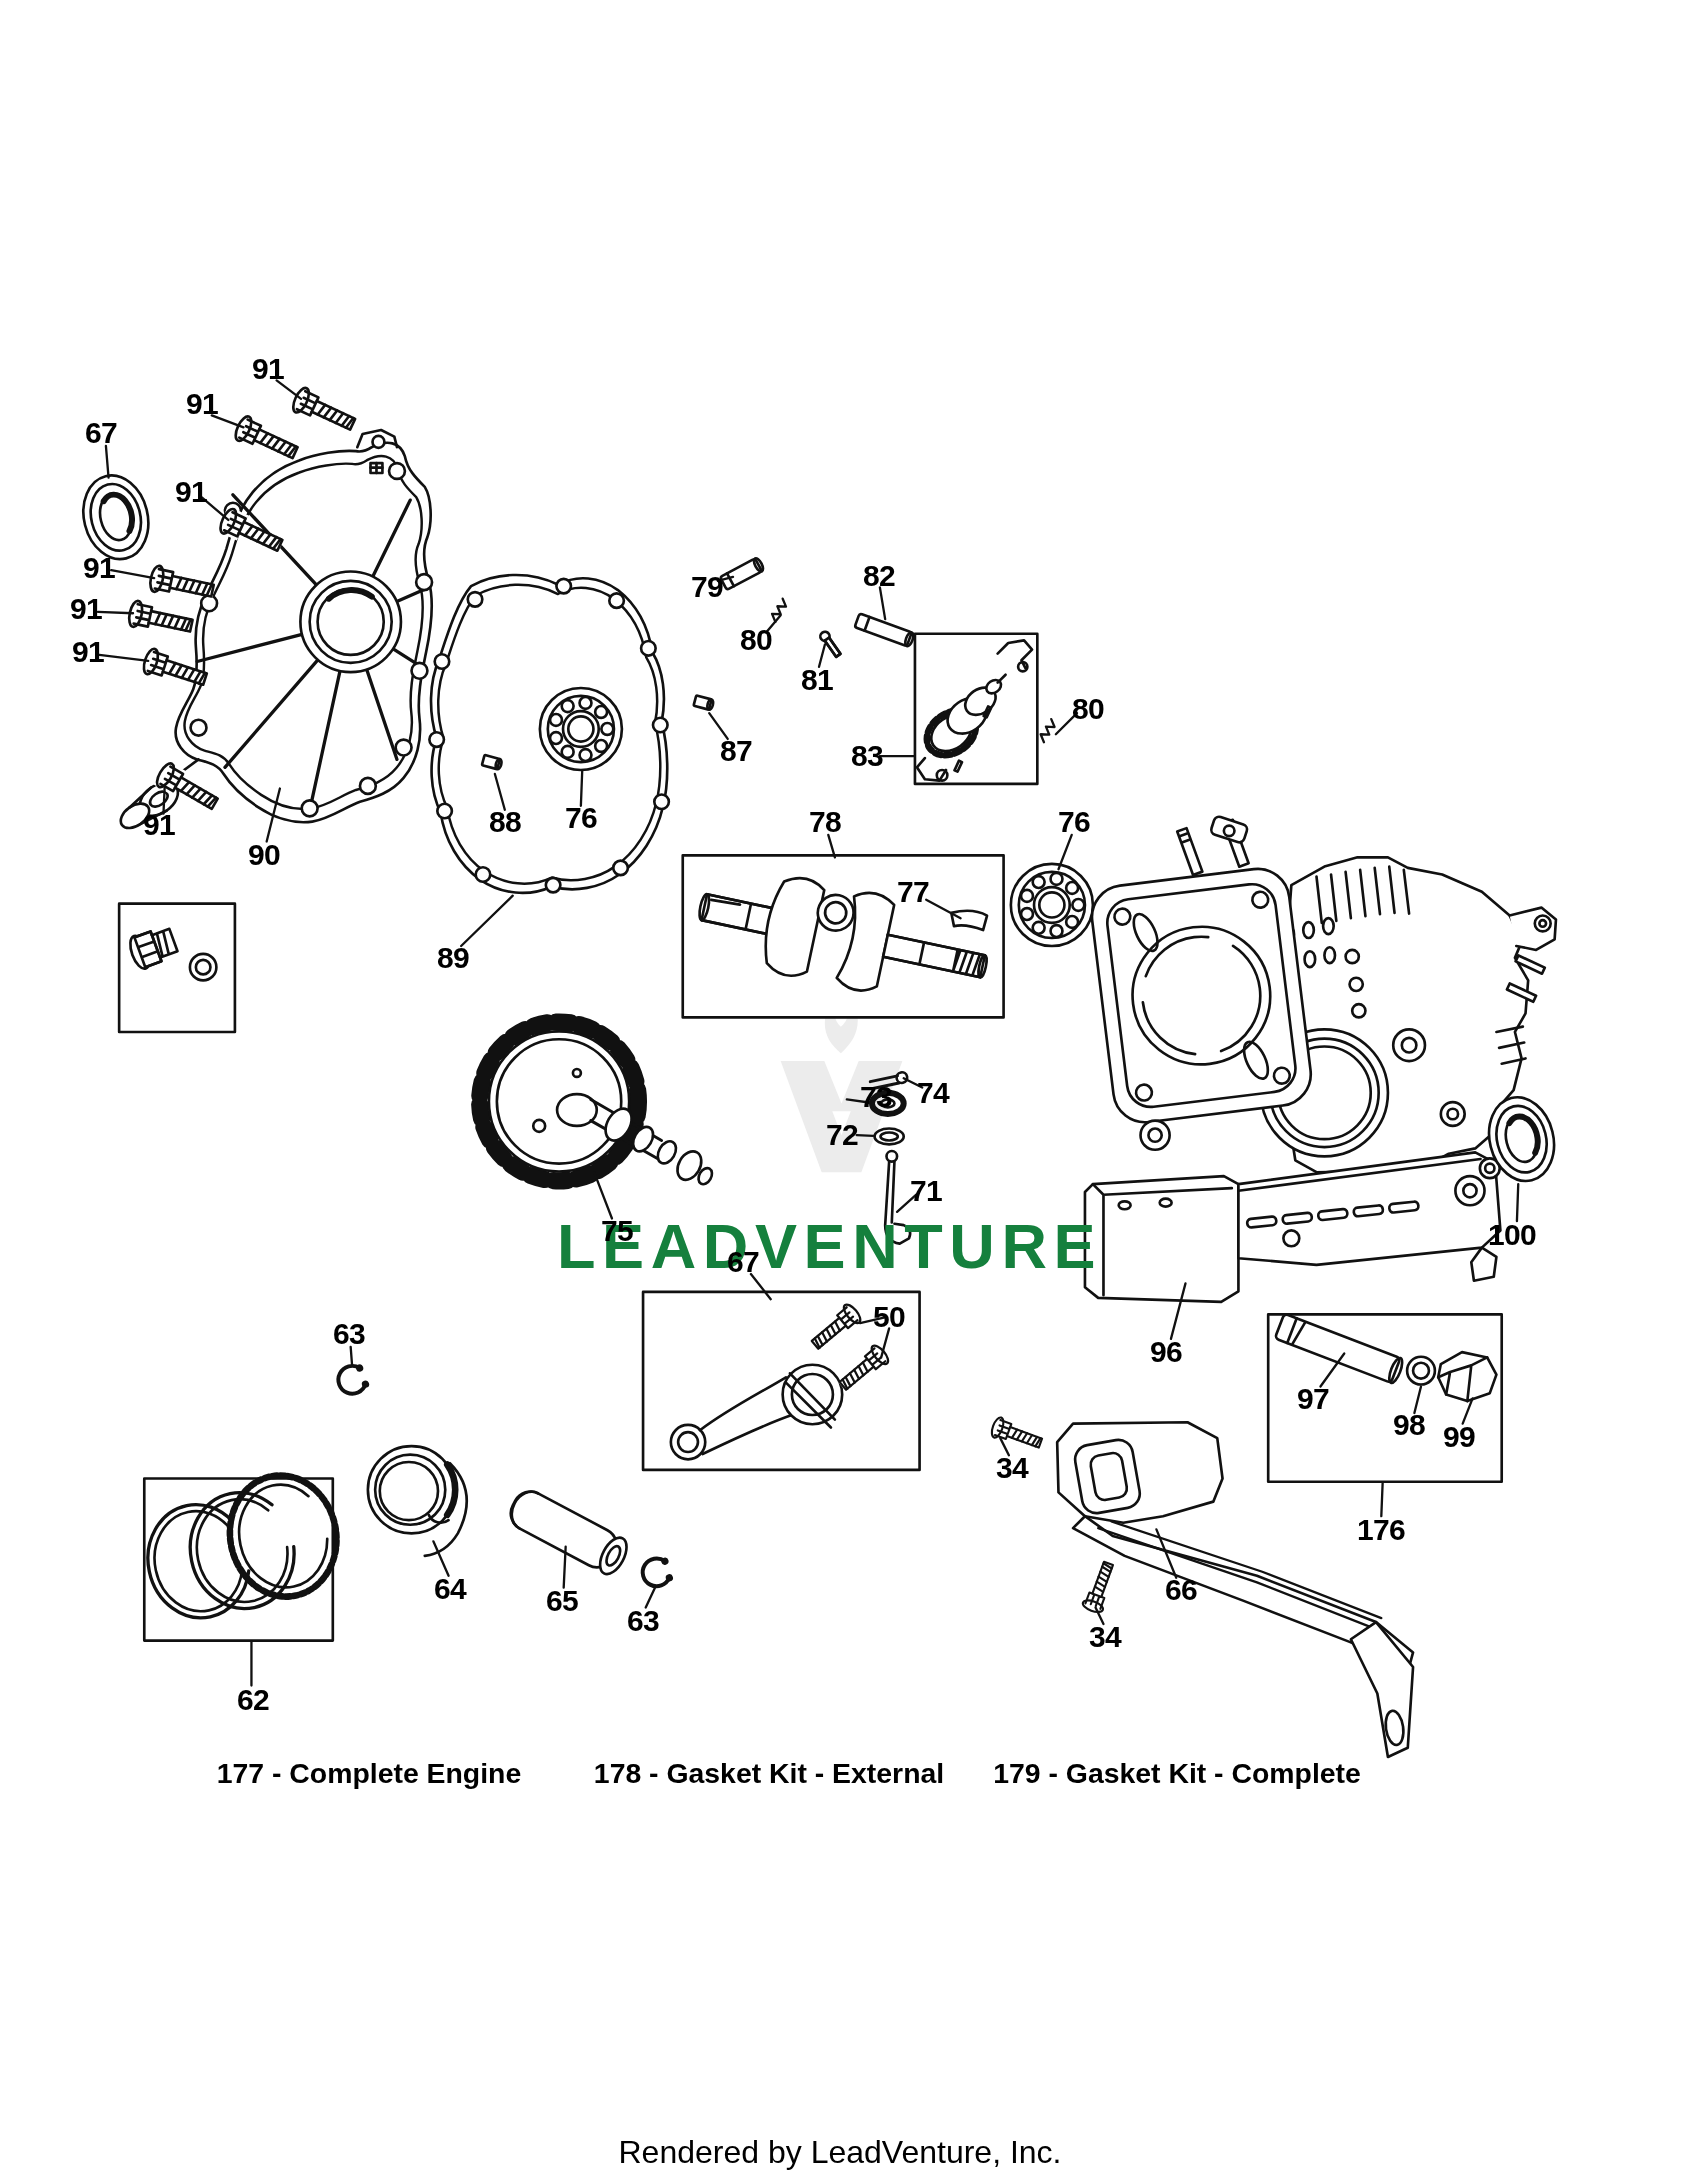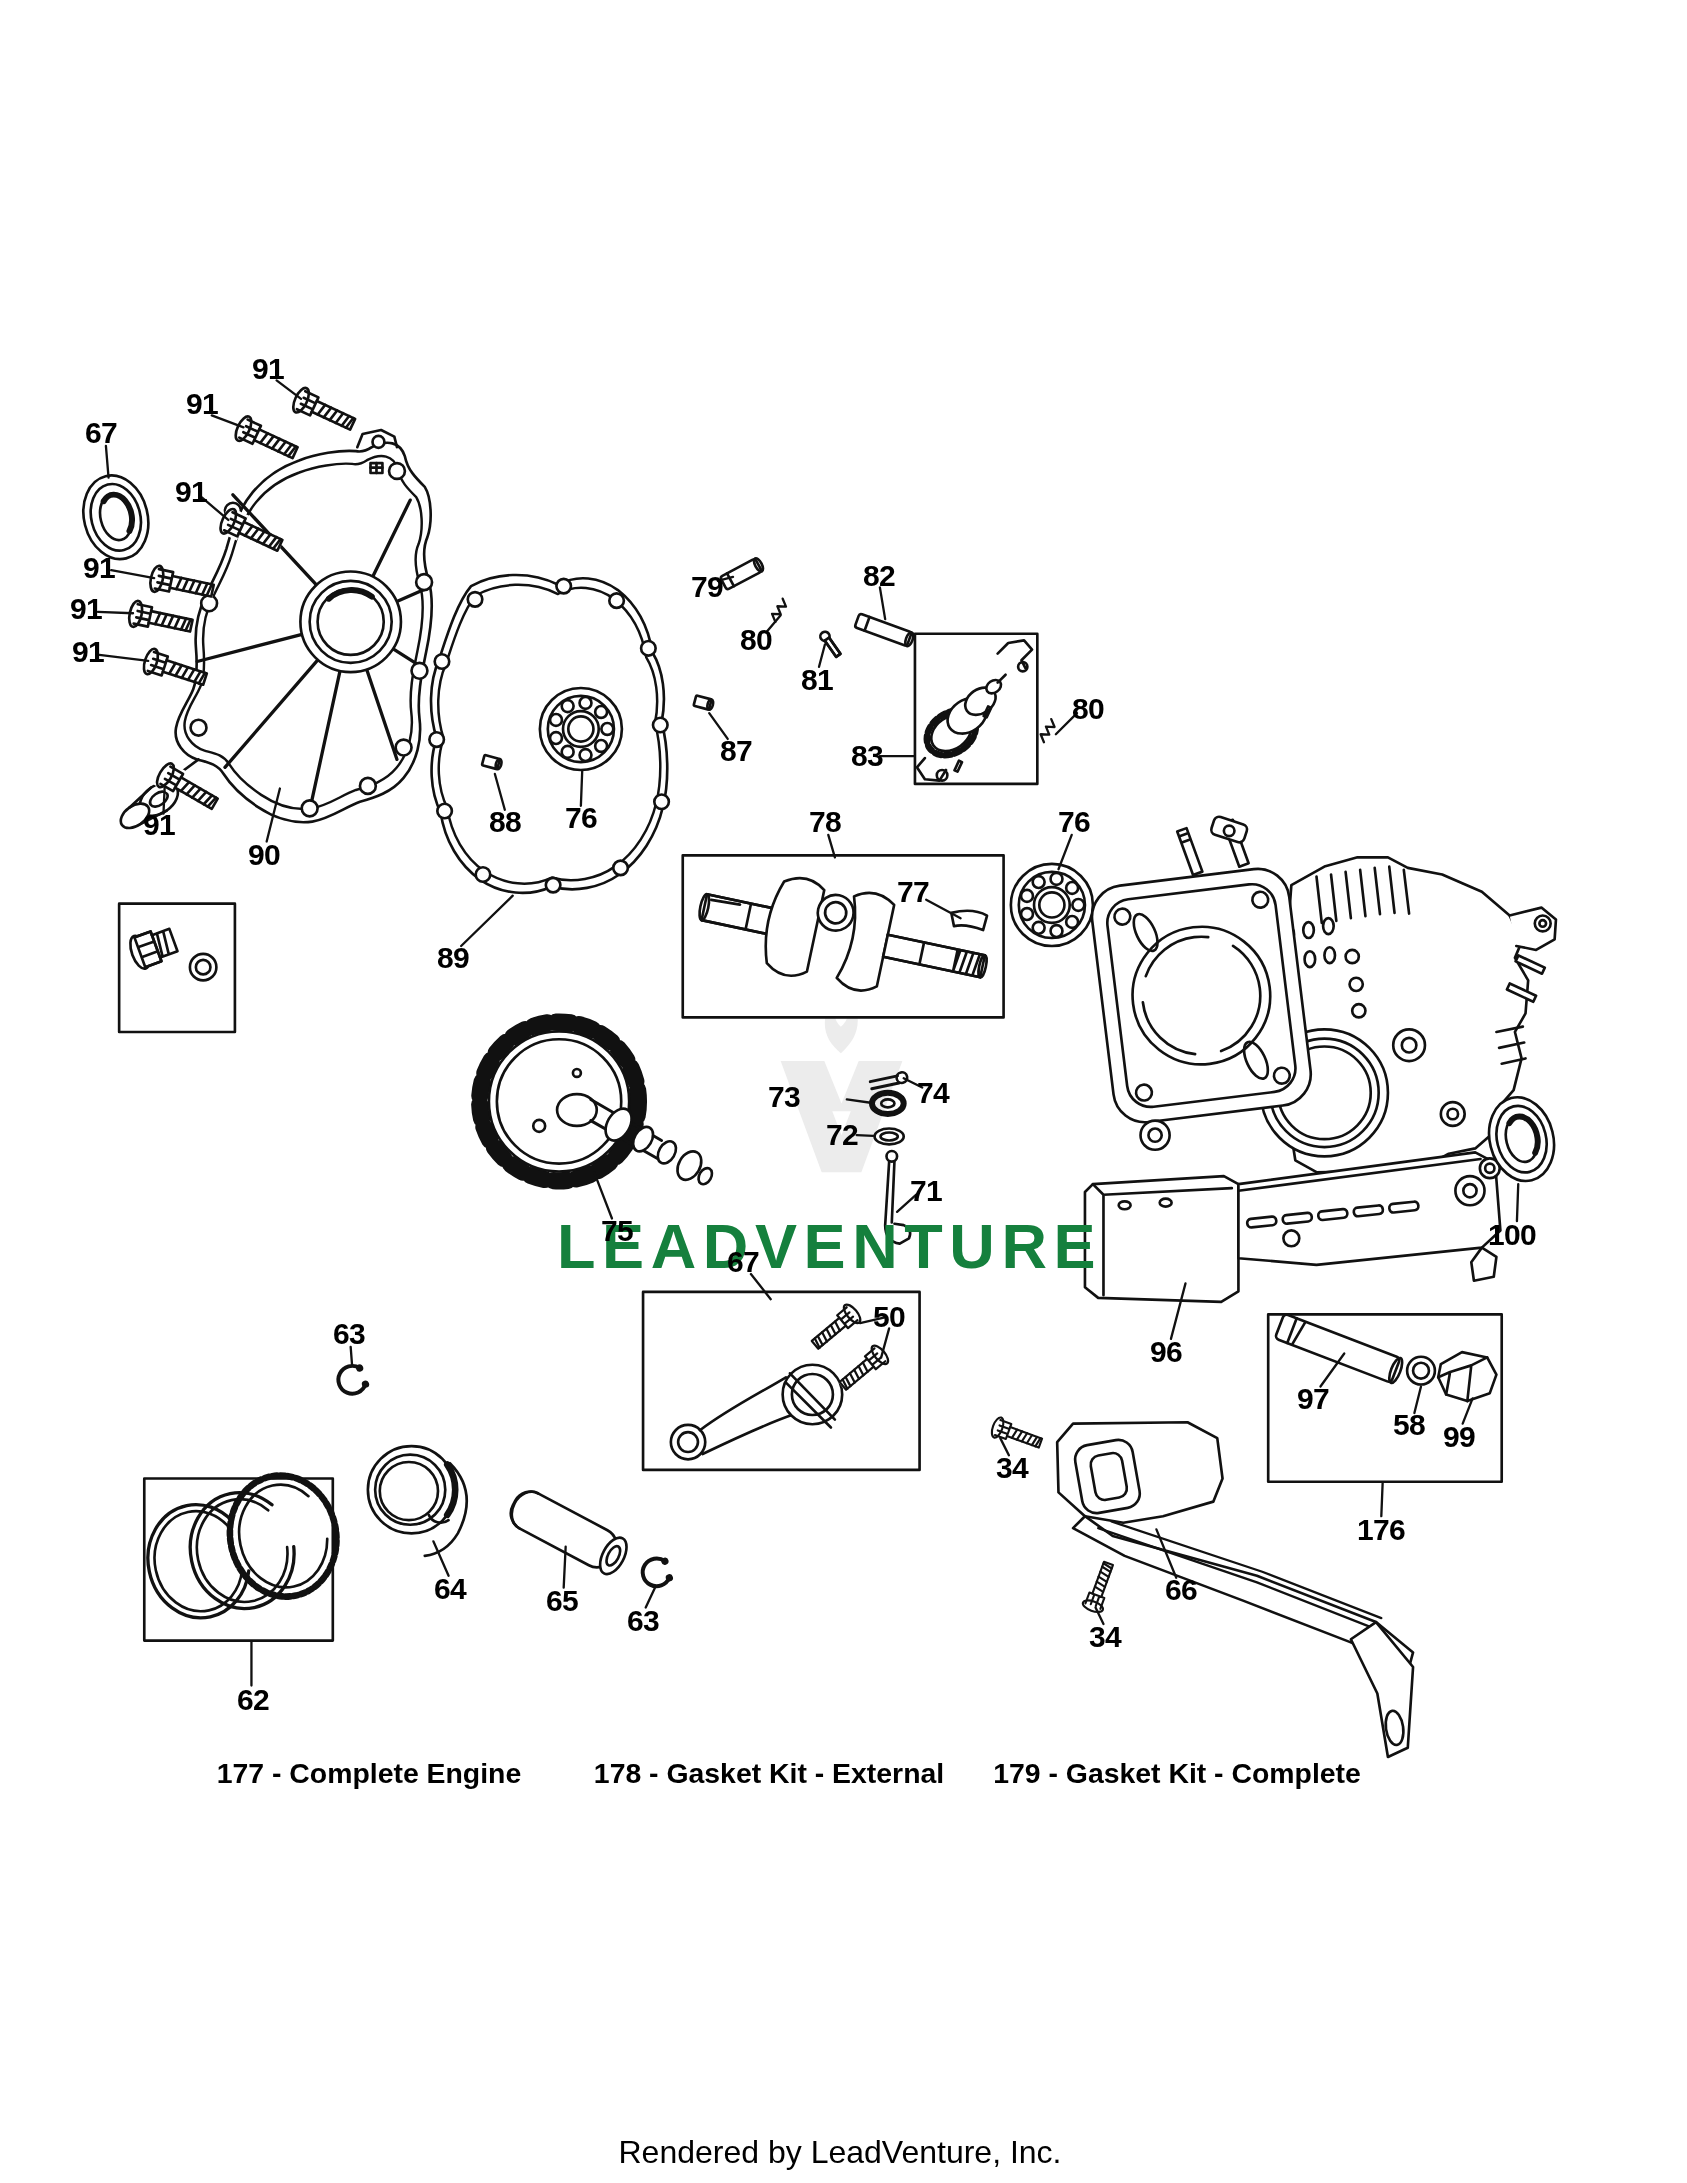--- a/index.html
+++ b/index.html
@@ -450,30 +450,30 @@
   <div class="co" style="left:707px;top:587px">79</div>
   <div class="co" style="left:756px;top:640px">80</div>
   <div class="co" style="left:817px;top:680px">81</div>
   <div class="co" style="left:879px;top:576px">82</div>
   <div class="co" style="left:867px;top:756px">83</div>
   <div class="co" style="left:1088px;top:709px">80</div>
   <div class="co" style="left:825px;top:822px">78</div>
   <div class="co" style="left:913px;top:892px">77</div>
   <div class="co" style="left:1074px;top:822px">76</div>
   <div class="co" style="left:617px;top:1231px">75</div>
-  <div class="co" style="left:784px;top:1097px">73</div>
+  <div class="co" style="left:876px;top:1097px">73</div>
   <div class="co" style="left:933px;top:1093px">74</div>
   <div class="co" style="left:842px;top:1135px">72</div>
   <div class="co" style="left:926px;top:1191px">71</div>
   <div class="co" style="left:743px;top:1262px">67</div>
   <div class="co" style="left:889px;top:1317px">50</div>
   <div class="co" style="left:1166px;top:1352px">96</div>
   <div class="co" style="left:1512px;top:1235px">100</div>
   <div class="co" style="left:1313px;top:1399px">97</div>
-  <div class="co" style="left:1409px;top:1425px">58</div>
+  <div class="co" style="left:1409px;top:1425px">98</div>
   <div class="co" style="left:1459px;top:1437px">99</div>
   <div class="co" style="left:1381px;top:1530px">176</div>
   <div class="co" style="left:349px;top:1334px">63</div>
   <div class="co" style="left:450px;top:1589px">64</div>
   <div class="co" style="left:562px;top:1601px">65</div>
   <div class="co" style="left:643px;top:1621px">63</div>
   <div class="co" style="left:253px;top:1700px">62</div>
   <div class="co" style="left:1012px;top:1468px">34</div>
   <div class="co" style="left:1181px;top:1590px">66</div>
   <div class="co" style="left:1105px;top:1637px">34</div>

